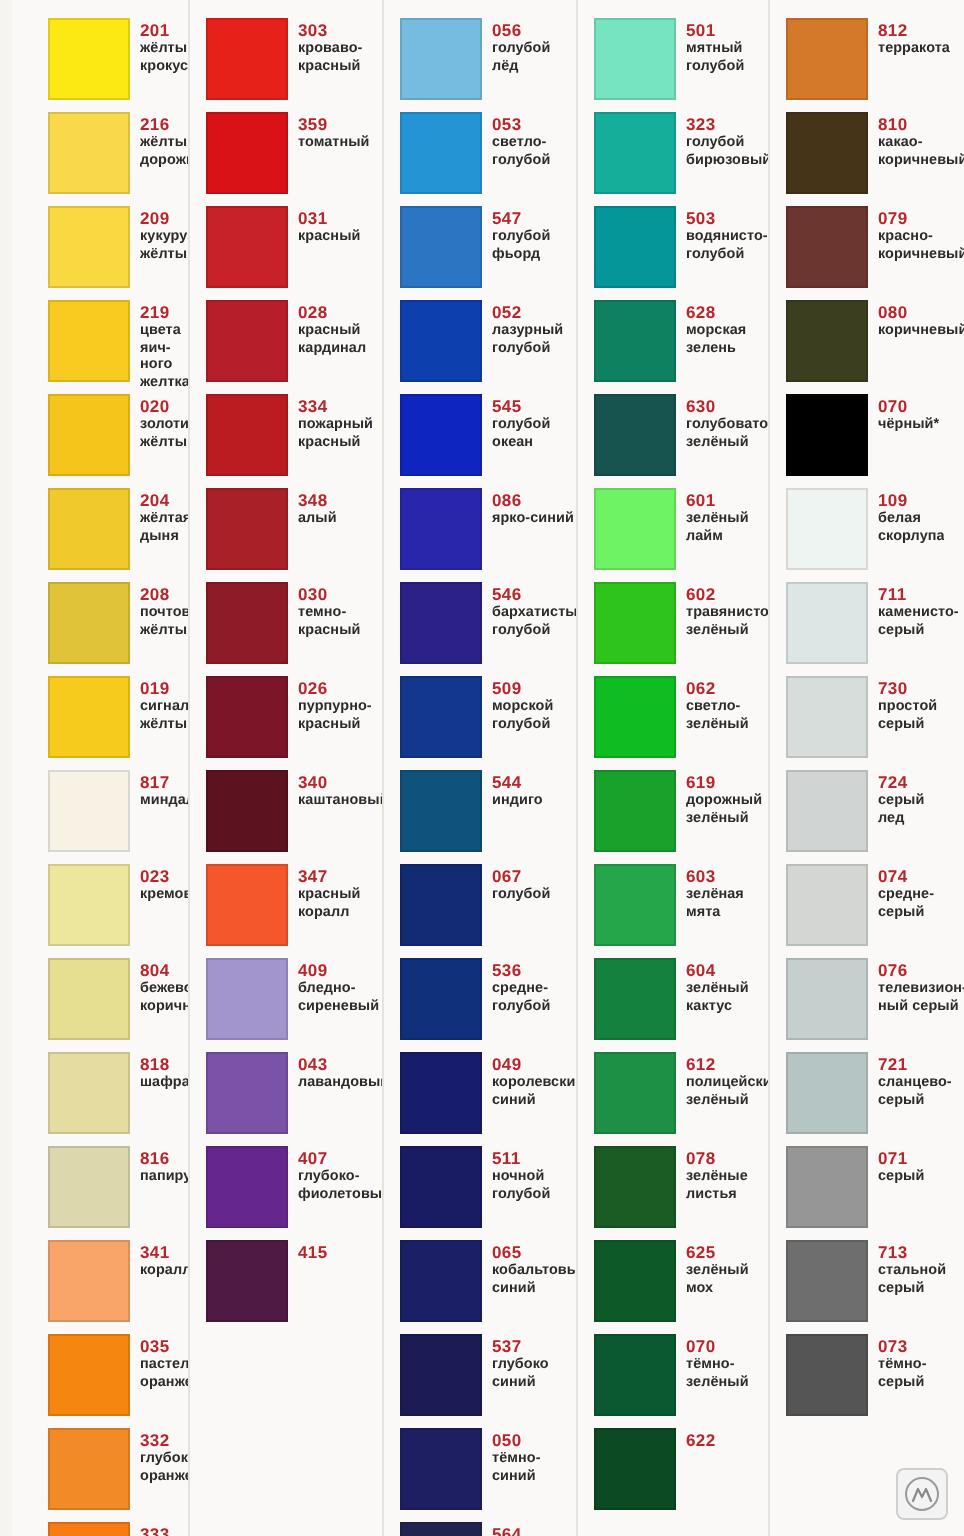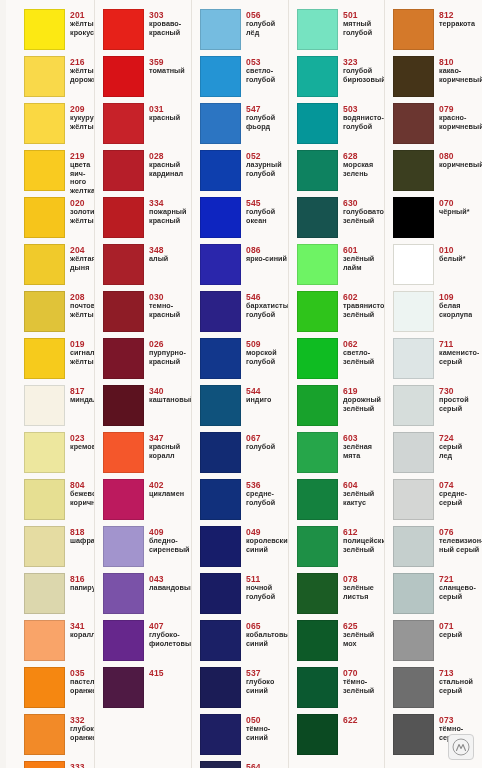--- a/index.html
+++ b/index.html
@@ -299,27 +299,20 @@
       </div>
       <div class="entry">
         <div class="swatch" title="#F4572B" style="background: rgb(244, 87, 43);"></div>
         <div class="info">
           <div class="code">347</div>
           <div class="cname">красный
 коралл</div>
         </div>
       </div>
       <div class="entry">
-        <div class="swatch" title="#BC1A5E" style="background: rgb(188, 26, 94);"></div>
-        <div class="info">
-          <div class="code">402</div>
-          <div class="cname">цикламен</div>
-        </div>
-      </div>
-      <div class="entry">
         <div class="swatch" title="#A294CD" style="background: rgb(162, 148, 205);"></div>
         <div class="info">
           <div class="code">409</div>
           <div class="cname">бледно-
 сиреневый</div>
         </div>
       </div>
       <div class="entry">
         <div class="swatch" title="#7A52A8" style="background: rgb(122, 82, 168);"></div>
         <div class="info">
@@ -633,27 +626,20 @@
         <div class="info">
           <div class="code">080</div>
           <div class="cname">коричневый</div>
         </div>
       </div>
       <div class="entry">
         <div class="swatch" title="#000000" style="background: rgb(0, 0, 0);"></div>
         <div class="info">
           <div class="code">070</div>
           <div class="cname">чёрный*</div>
-        </div>
-      </div>
-      <div class="entry">
-        <div class="swatch pale" title="#FFFFFF" style="background: rgb(255, 255, 255);"></div>
-        <div class="info">
-          <div class="code">010</div>
-          <div class="cname">белый*</div>
         </div>
       </div>
       <div class="entry">
         <div class="swatch pale" title="#EDF4F2" style="background: rgb(237, 244, 242);"></div>
         <div class="info">
           <div class="code">109</div>
           <div class="cname">белая
 скорлупа</div>
         </div>
       </div>

